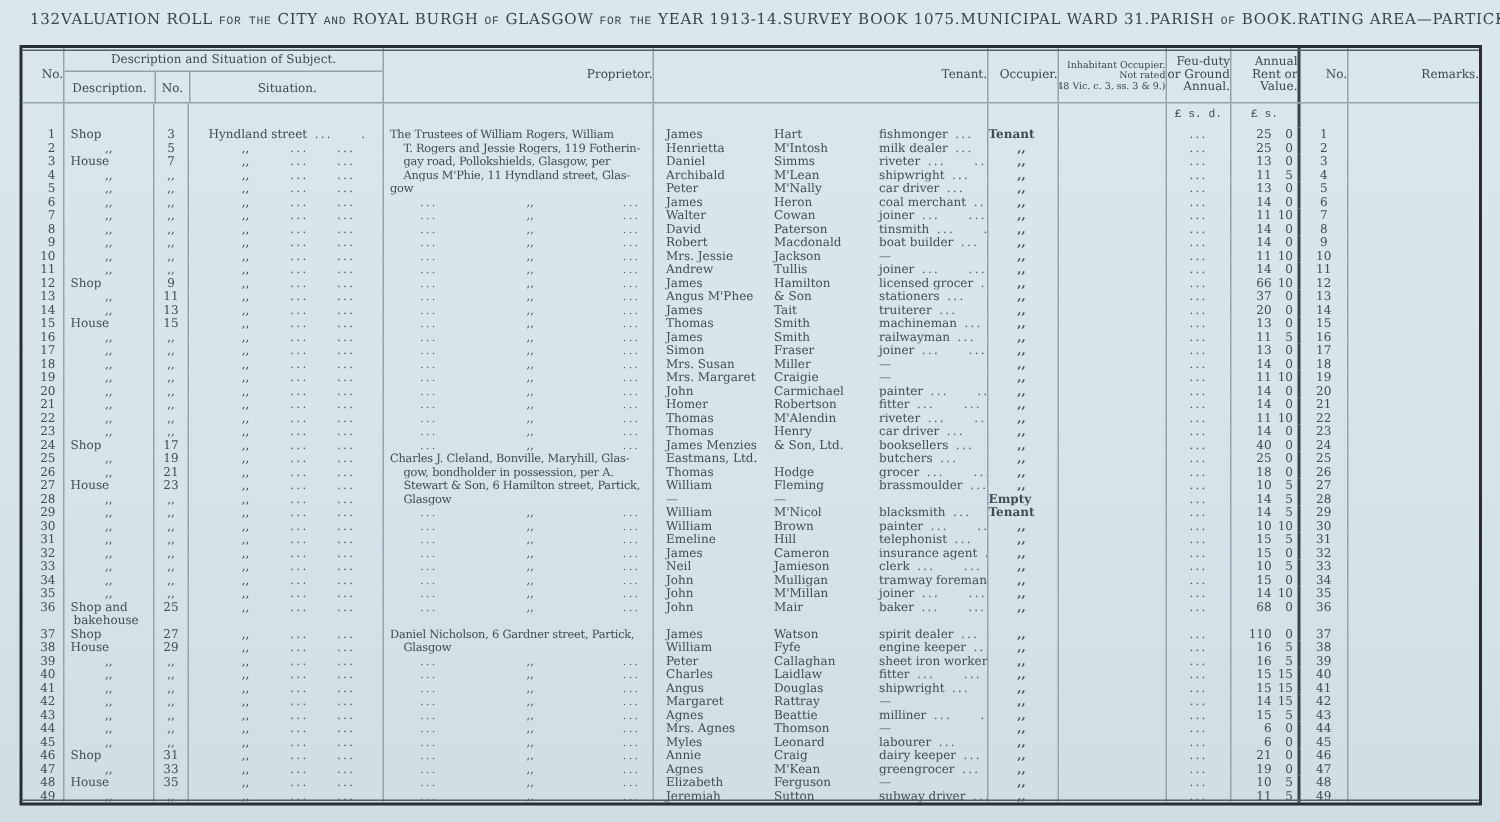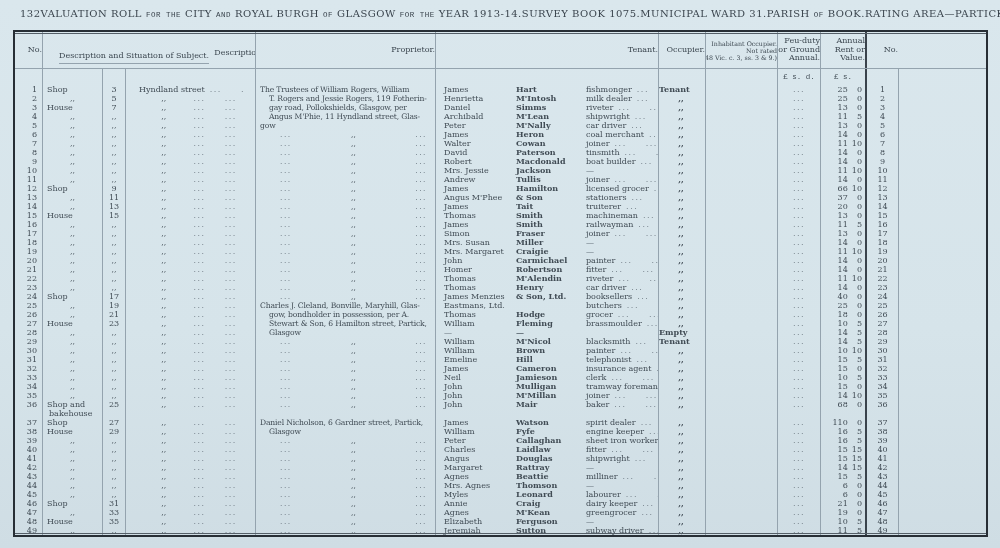--- a/index.html
+++ b/index.html
@@ -27,21 +27,21 @@
   .topline{position:absolute;top:1px;left:0;width:100%;height:1px;background:#555f68;}
   .botline{position:absolute;bottom:1px;left:0;width:100%;height:1px;background:#555f68;}
   .grid{display:grid;grid-template-columns:27px 60px 23px 130px 180px 223px 47px 72px 43px 45px 33px 1fr;}
   .c{border-left:1px solid #94a3ae;box-sizing:border-box;overflow:hidden;white-space:nowrap;}
   .c.first{border-left:none;}
   .c.heavy{border-left:2px solid #3a434c;}
   
   .thead{height:36px;}
   .hc{display:flex;flex-direction:column;justify-content:center;align-items:flex-end;text-align:center;font-size:8px;line-height:8.5px;color:#3c4750;}
   .hc .tiny{font-size:6.3px;line-height:7px;letter-spacing:0;}
-  .desc-group{display:flex;flex-direction:row;padding:16px;}
+  .desc-group{display:flex;flex-direction:column;padding:0;}
   .dg-top{height:15px;display:flex;align-items:center;justify-content:center;font-size:8px;border-bottom:1px solid #94a3ae;}
   .dg-bot{flex:1;display:grid;grid-template-columns:60px 23px 130px;}
   .dg-bot .sc{display:flex;align-items:center;justify-content:center;font-size:8px;border-left:1px solid #94a3ae;}
   .dg-bot .sc:first-child{border-left:none;}
   .tsub{height:16px;border-top:1px solid #94a3ae;}
   .tsub .c{display:flex;align-items:center;justify-content:center;font-size:7.5px;color:#434e57;font-family:Liberation Mono, monospace;}
   
   .trow{height:9px;font-size:8px;line-height:9px;}
   .trow.tall{height:18px;}
   .cell{padding:0 2px;color:#414c55;}
@@ -53,21 +53,21 @@
   .sitc{display:flex;padding-left:13px;padding-right:12px;}
   .sit-t{flex:0 0 auto;}
   .sit-t.center{flex:1;text-align:center;}
   .leader{flex:1;overflow:hidden;letter-spacing:1.5px;color:#5a6670;margin-left:5px;}
   .propc{padding-left:4px;padding-right:4px;letter-spacing:-.15px;font-size:7.6px;}
   .prop-ind{padding-left:13px;}
   .prop-dit{display:flex;justify-content:space-between;padding-left:24px;padding-right:8px;letter-spacing:0;}
   .dots{letter-spacing:1.5px;color:#5a6670;}
   .tenc{display:flex;padding-left:8px;padding-right:4px;}
   .tf{flex:0 0 72px;}
-  .tl{flex:0 0 70px;font-weight:bold;}
+  .tl{flex:0 0 70px;}
   .toc{flex:1;display:flex;}
   .dash{color:#626e78;}
   .occc{padding-left:0;font-weight:bold;}
   .feuc{text-align:center;}
   .rentc{display:flex;justify-content:flex-end;padding-right:2px;}
   .r-l{width:26px;text-align:right;}
   .r-s{width:15px;text-align:right;padding-right:1px;}
 </style>
 </head>
 <body>
@@ -106,20 +106,21 @@
 
   <div class="grid thead">
     <div class="c first hc">
         <span>No.</span>
       </div>
     <div class="c desc-group" style="grid-column:2 / span 3">
       <div class="dg-top">Description and Situation of Subject.</div>
       <div class="dg-bot">
         <span class="sc">Description.</span>
         <span class="sc">No.</span>
+        <span class="sc">Situation.</span>
       </div>
     </div>
     <div class="c hc">
         <span>Proprietor.</span>
       </div>
     <div class="c hc">
         <span>Tenant.</span>
       </div>
     <div class="c hc">
         <span>Occupier.</span>
@@ -134,20 +135,23 @@
       <span>or Ground</span>
       <span>Annual.</span>
     </div>
     <div class="c hc">
       <span>Annual</span>
       <span>Rent or</span>
       <span>Value.</span>
     </div>
     <div class="c hc heavy">
         <span>No.</span>
+      </div>
+    <div class="c hc">
+        <span>Remarks.</span>
       </div>
   </div>
 
   <div class="grid tsub">
     <div class="c first"></div>
     <div class="c"></div>
     <div class="c"></div>
     <div class="c"></div>
     <div class="c"></div>
     <div class="c"></div>

